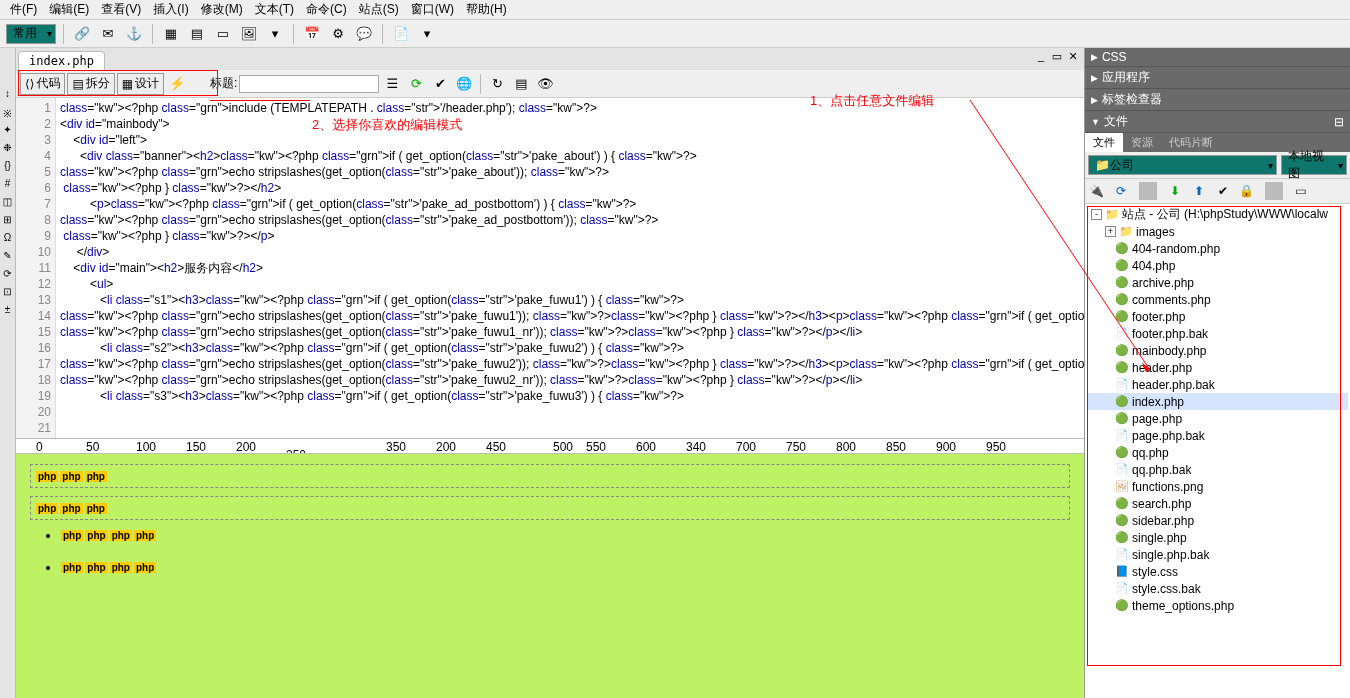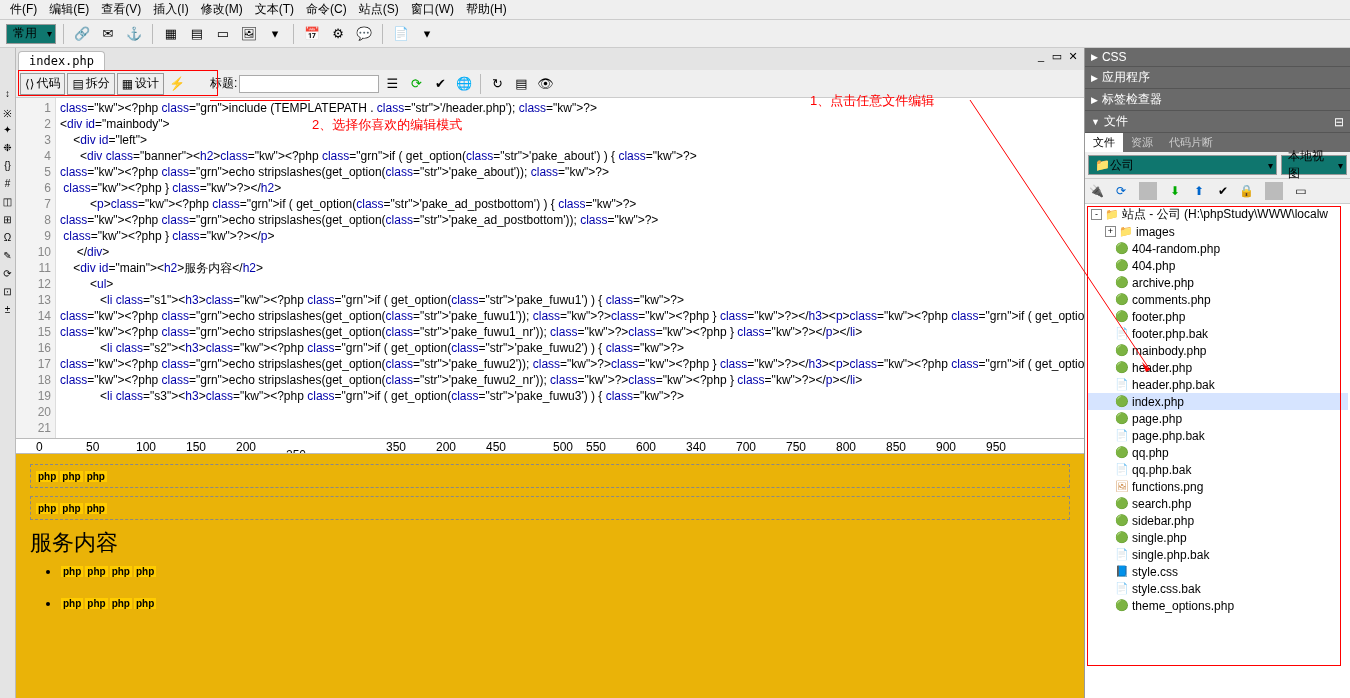--- a/index.html
+++ b/index.html
@@ -30,21 +30,21 @@
 .title-input { border: 1px solid #aaa; height: 18px; width: 140px; background: #fff; }
 
 .code-area { display: flex; flex: 0 0 auto; height: 340px; overflow: hidden; font-family: "Courier New", monospace; font-size: 12px; background: #fff; position: relative; }
 .gutter { width: 40px; background: #f3f3f3; border-right: 1px solid #ddd; text-align: right; padding: 2px 4px 0 0; color: #888; line-height: 16px; }
 .codebody { flex: 1; padding: 2px 4px; line-height: 16px; white-space: pre; overflow: hidden; }
 .blu { color: #00a; }
 
 .ruler { height: 16px; background: #fff; border-top: 1px solid #bbb; border-bottom: 1px solid #bbb; font-size: 9px; position: relative; overflow: hidden; }
 .ruler span { position: absolute; top: 1px; }
 
-.design-area { flex: 1; background: #eab308; padding: 10px 14px; overflow: hidden; position: relative; }
+.design-area { flex: 1; background: #bef264; padding: 10px 14px; overflow: hidden; position: relative; }
 .dashbox { border: 1px dashed #888; padding: 4px; margin-bottom: 8px; }
 .phpchip { display: inline-block; background: #ffcc00; color: #000; font-size: 10px; padding: 0 2px; margin: 1px; font-weight: bold; }
 .design-h2 { font-size: 22px; font-family: SimSun; margin: 6px 0; font-weight: normal; }
 .design-area ul { margin-left: 30px; }
 .design-area li { margin: 4px 0; }
 
 .statusbar { position: absolute; bottom: 0; left: 0; right: 0; height: 18px; background: #efefef; border-top: 1px solid #bbb; font-size: 11px; padding: 1px 4px; display: flex; justify-content: space-between; font-family: monospace; }
 
 .right-col { width: 266px; background: #efefef; border-left: 1px solid #999; display: flex; flex-direction: column; }
 .panel-h { background: #6a6a6a; color: #fff; padding: 2px 6px; display: flex; align-items: center; gap: 4px; border-bottom: 1px solid #555; }
@@ -209,21 +209,20 @@
         <span style="left: 1078px;">1000</span>
       </div>
 
     <div class="design-area">
       <div class="dashbox">
         <span class="phpchip">php</span><span class="phpchip">php</span><span class="phpchip">php</span>
       </div>
       <div class="dashbox">
         <span class="phpchip">php</span><span class="phpchip">php</span><span class="phpchip">php</span>
       </div>
-      <h2 class="design-h2">服务内容</h2>
       <ul>
         <li><span class="phpchip">php</span><span class="phpchip">php</span><span class="phpchip">php</span><span class="phpchip">php</span></li>
         <li style="margin-top:18px"><span class="phpchip">php</span><span class="phpchip">php</span><span class="phpchip">php</span><span class="phpchip">php</span></li>
       </ul>
     </div>
 
   </div>
 
   <div class="right-col">
     <div class="panel-h">

